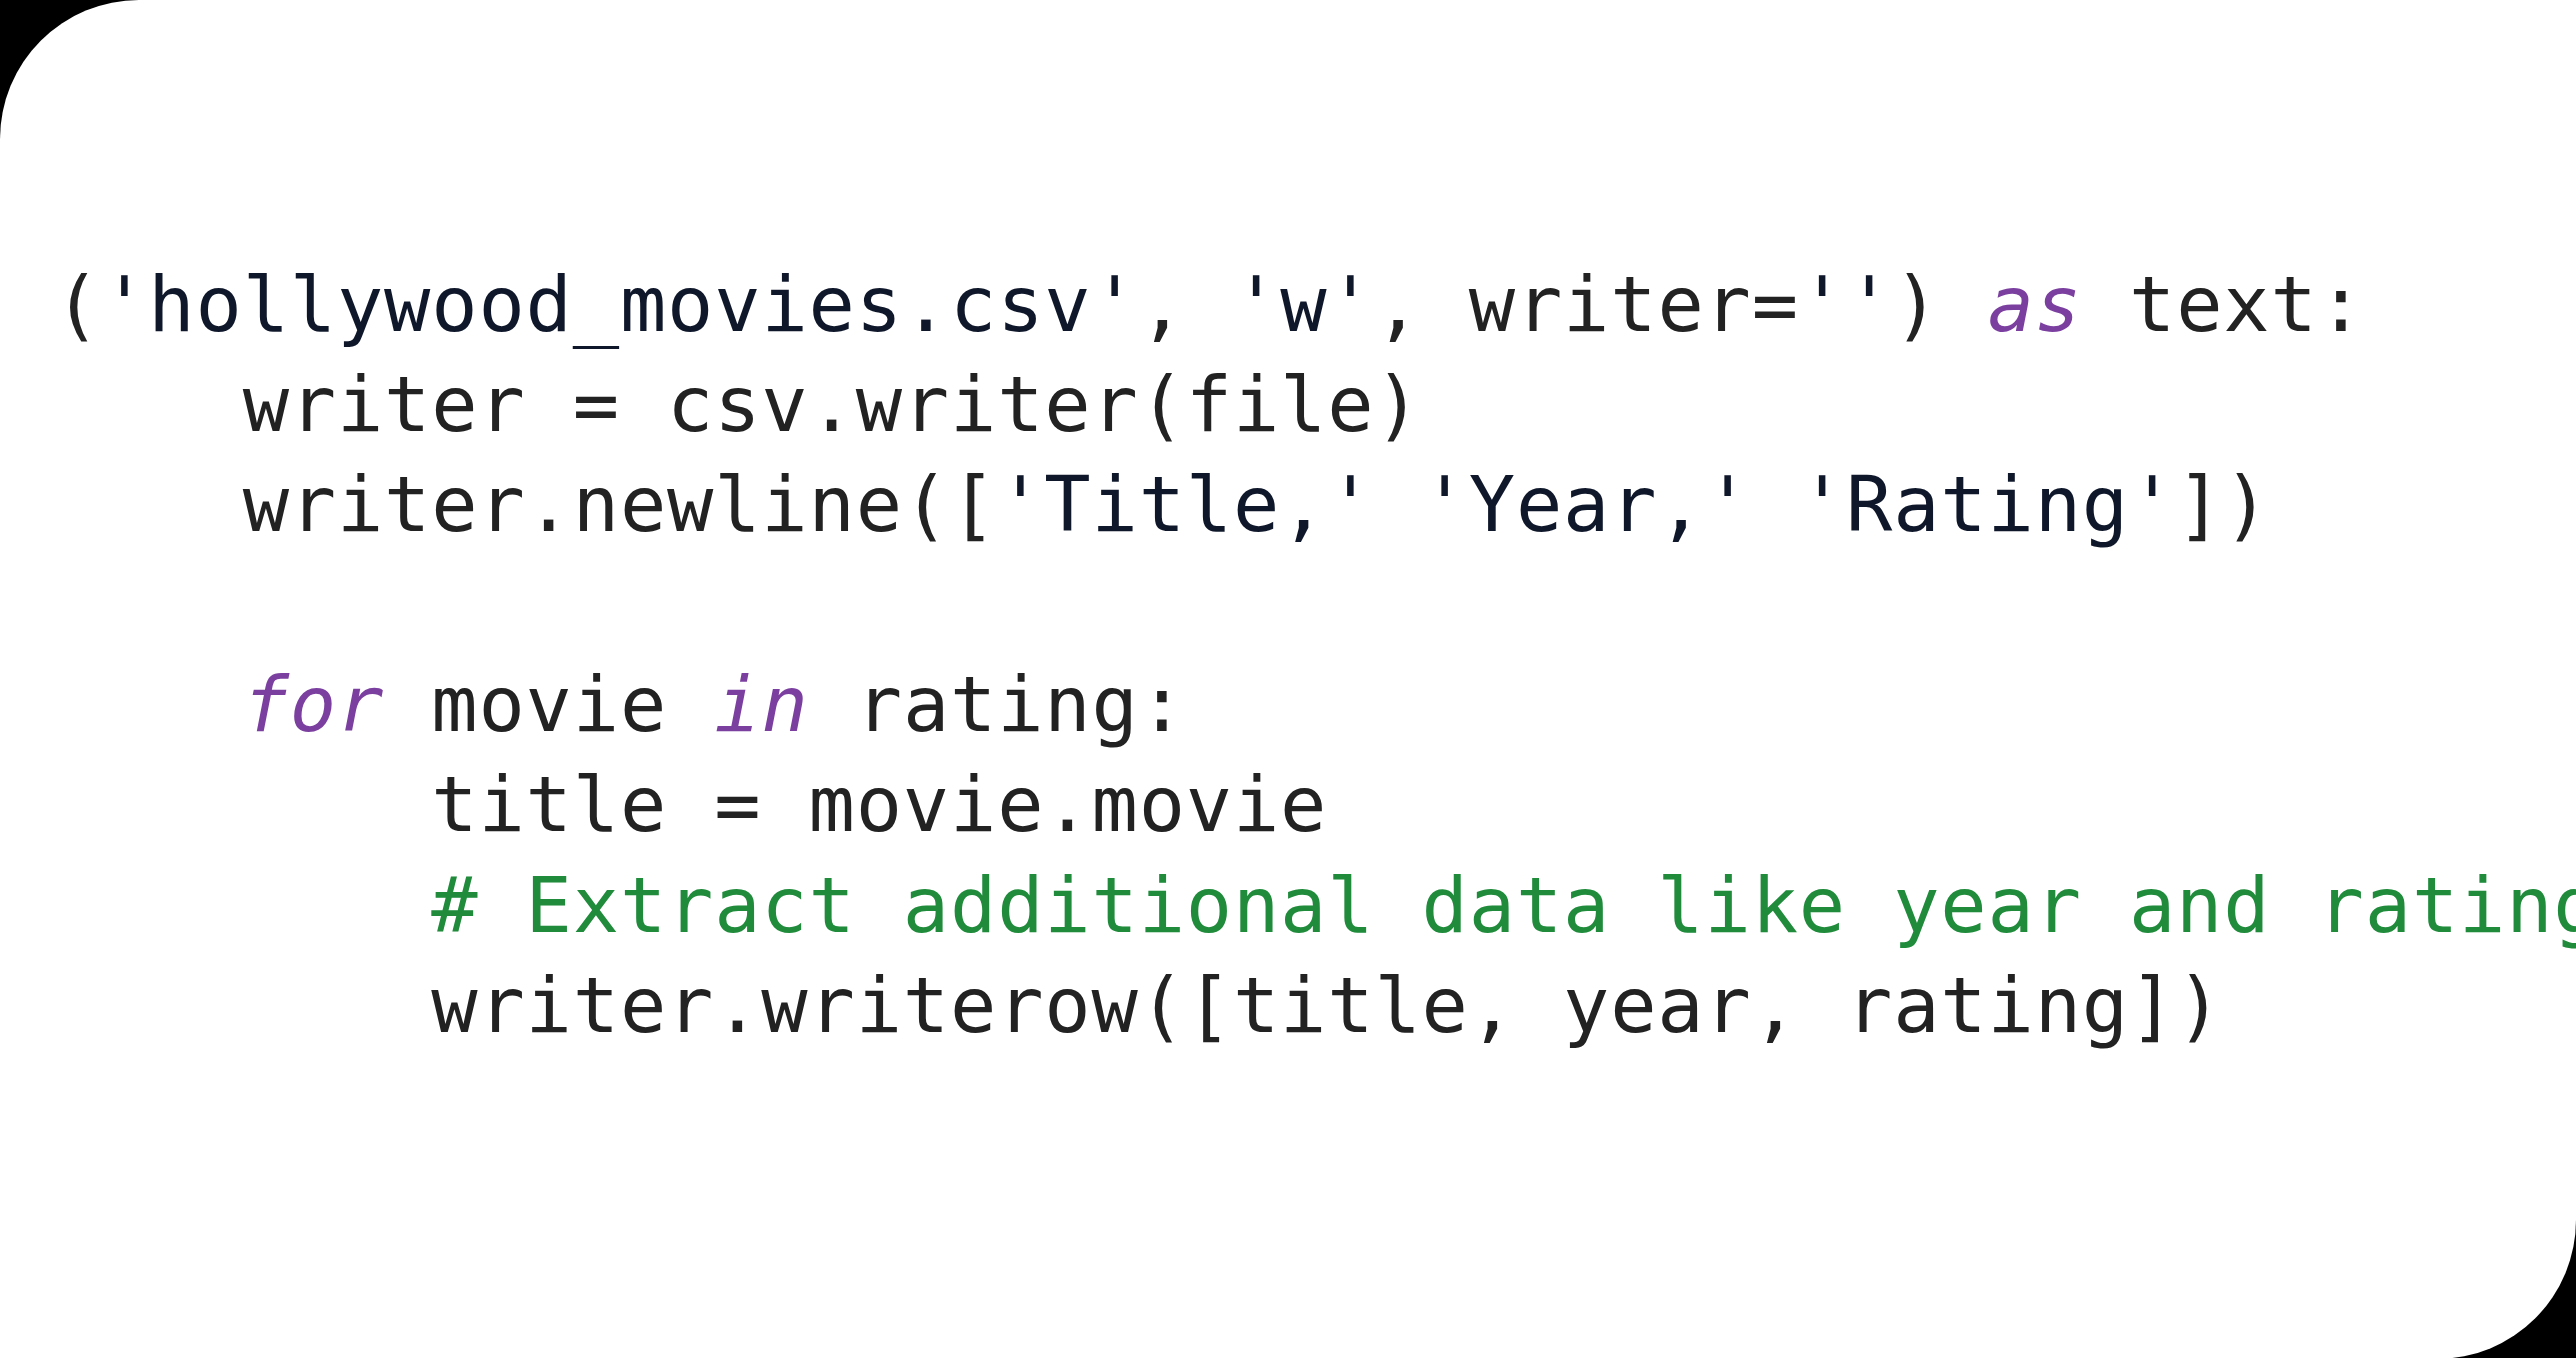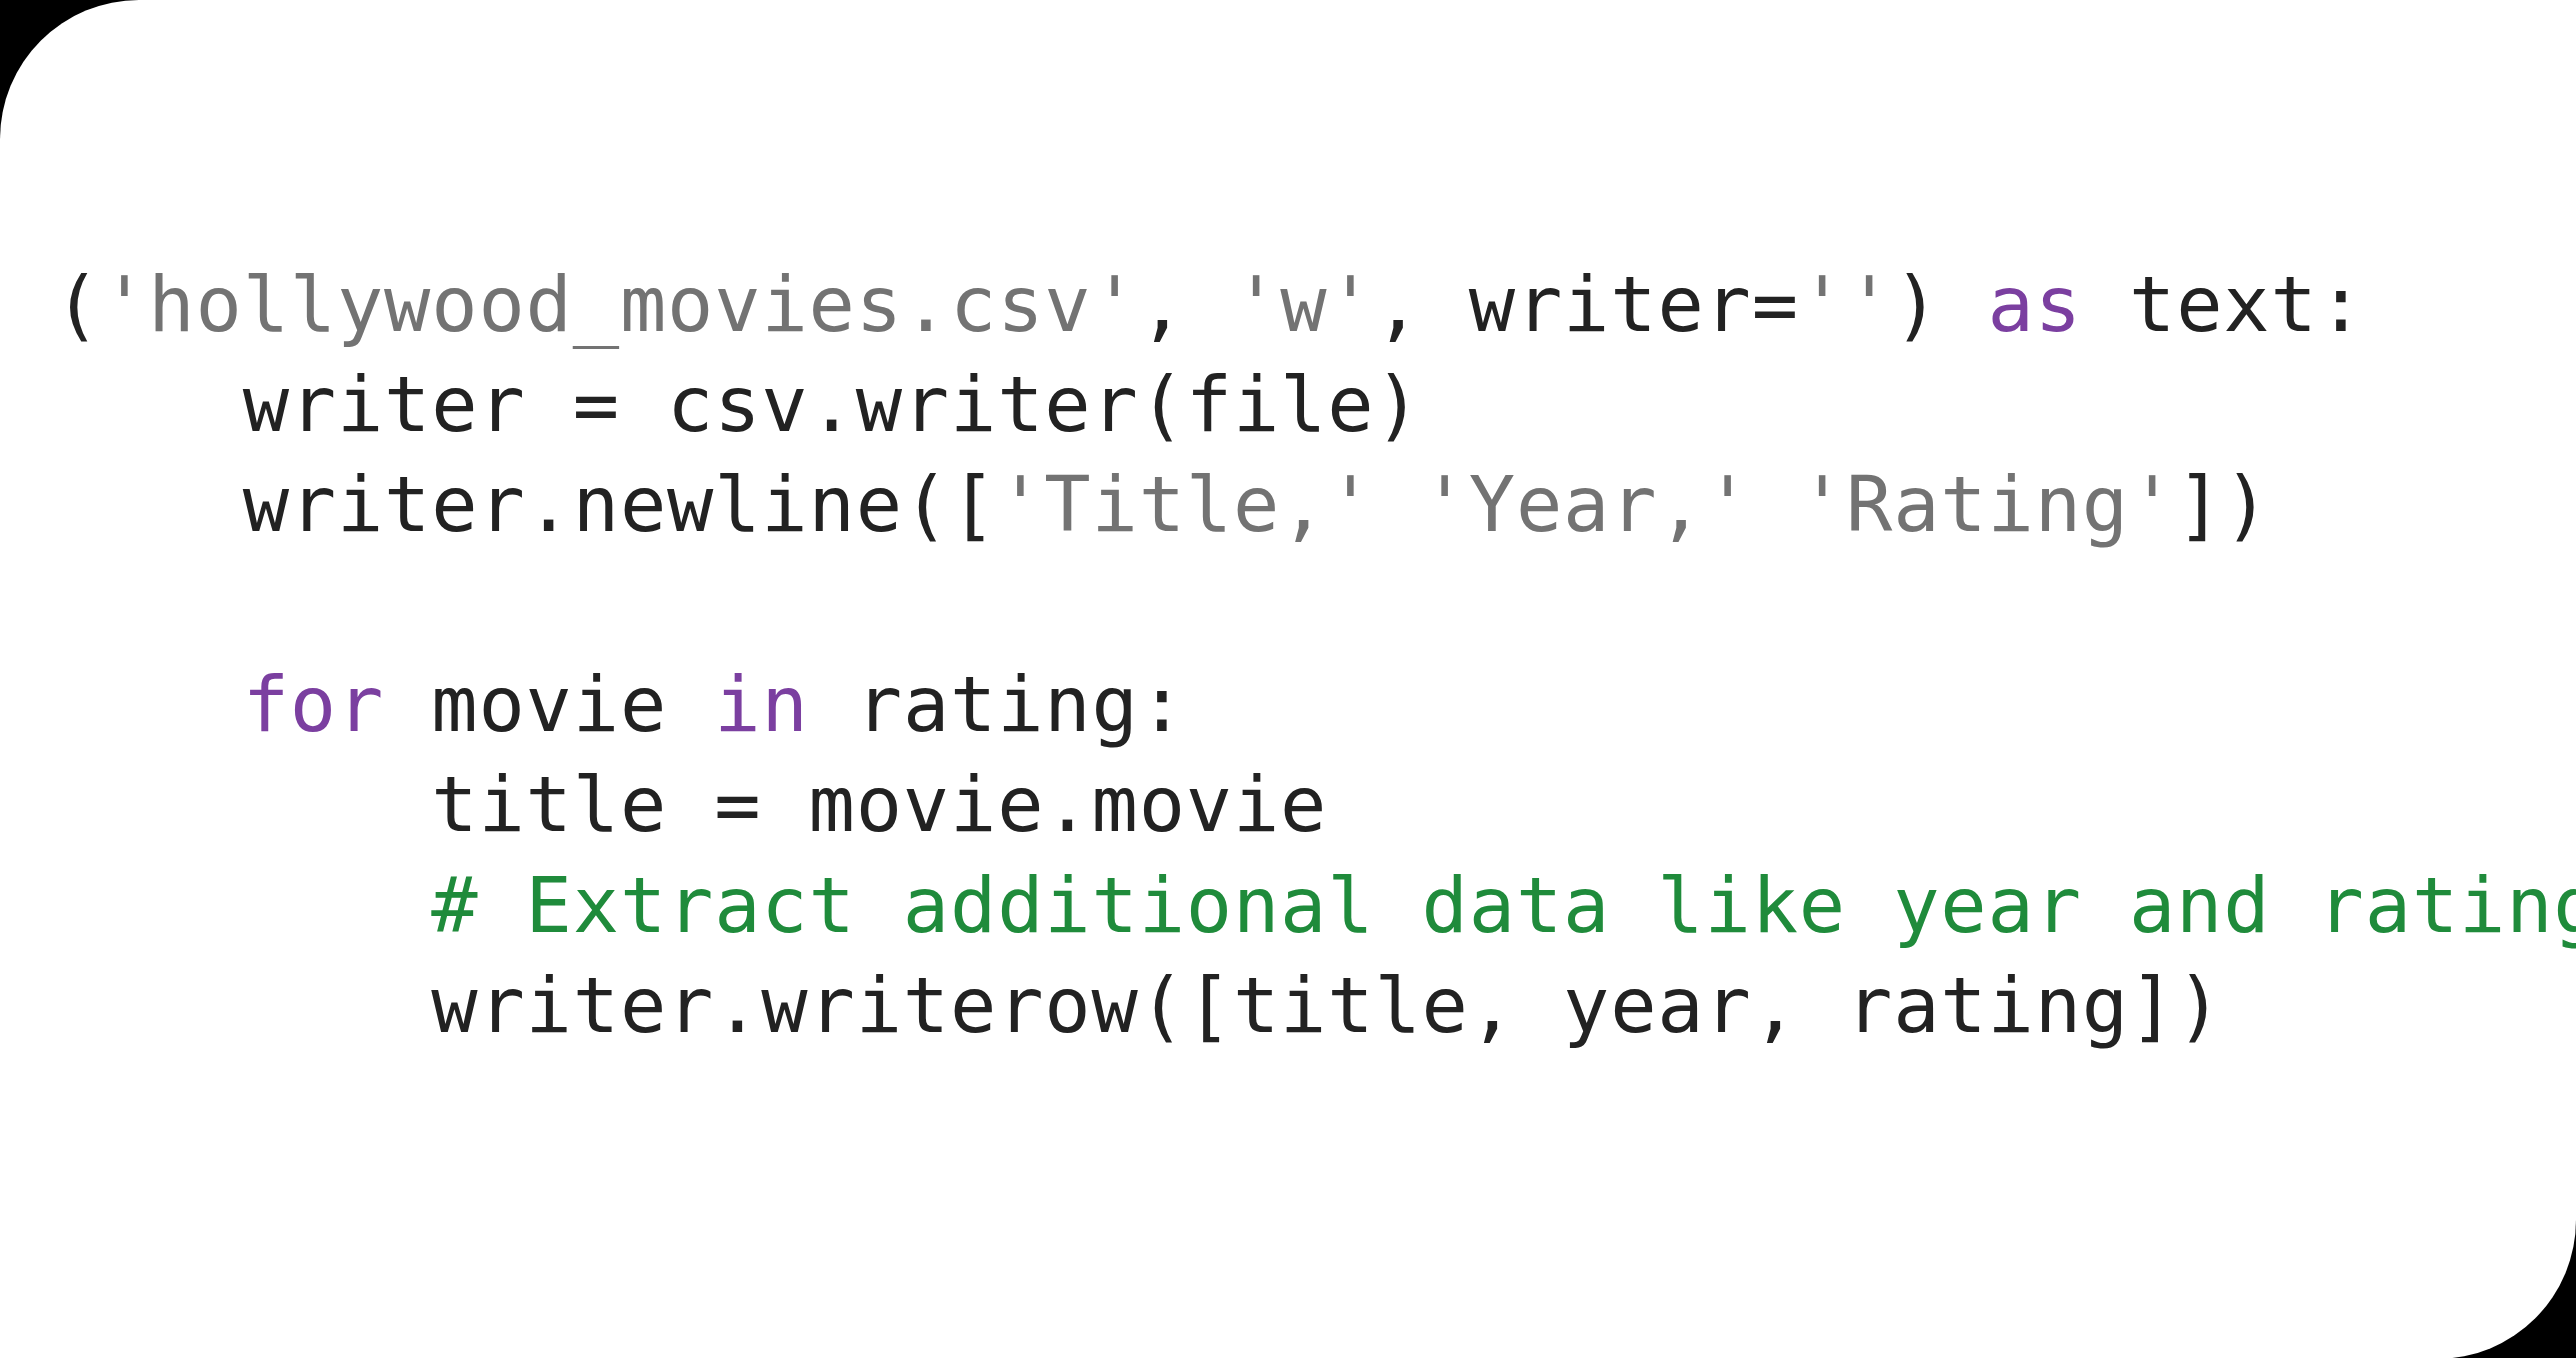--- a/index.html
+++ b/index.html
@@ -26,22 +26,22 @@
       padding: 255px 54px 0 54px;
     }
     pre.code {
       font-family: "Menlo", "Consolas", "DejaVu Sans Mono", "Courier New", monospace;
       font-size: 77px;
       line-height: 1.3;
       color: #222;
       white-space: pre;
       letter-spacing: 0.8px;
     }
-    .tok-str  { color: #737373; }
-    .tok-kw   { color: #7b3fa0; }
+    .tok-str  { color: #0f172a; }
+    .tok-kw   { color: #7b3fa0; font-style: italic; }
     .tok-com  { color: #1f8b3b; }
     .tok-plain{ color: #222; }
   </style>
 </head>
 <body>
 
 <div class="card">
 <pre class="code"><span class="tok-plain">(</span><span class="tok-str">'hollywood_movies.csv'</span><span class="tok-plain">, </span><span class="tok-str">'w'</span><span class="tok-plain">, writer=</span><span class="tok-str">''</span><span class="tok-plain">) </span><span class="tok-kw">as</span><span class="tok-plain"> text:</span>
 <span class="tok-plain">    writer = csv.writer(file)</span>
 <span class="tok-plain">    writer.newline([</span><span class="tok-str">'Title,'</span><span class="tok-plain"> </span><span class="tok-str">'Year,'</span><span class="tok-plain"> </span><span class="tok-str">'Rating'</span><span class="tok-plain">])</span>

